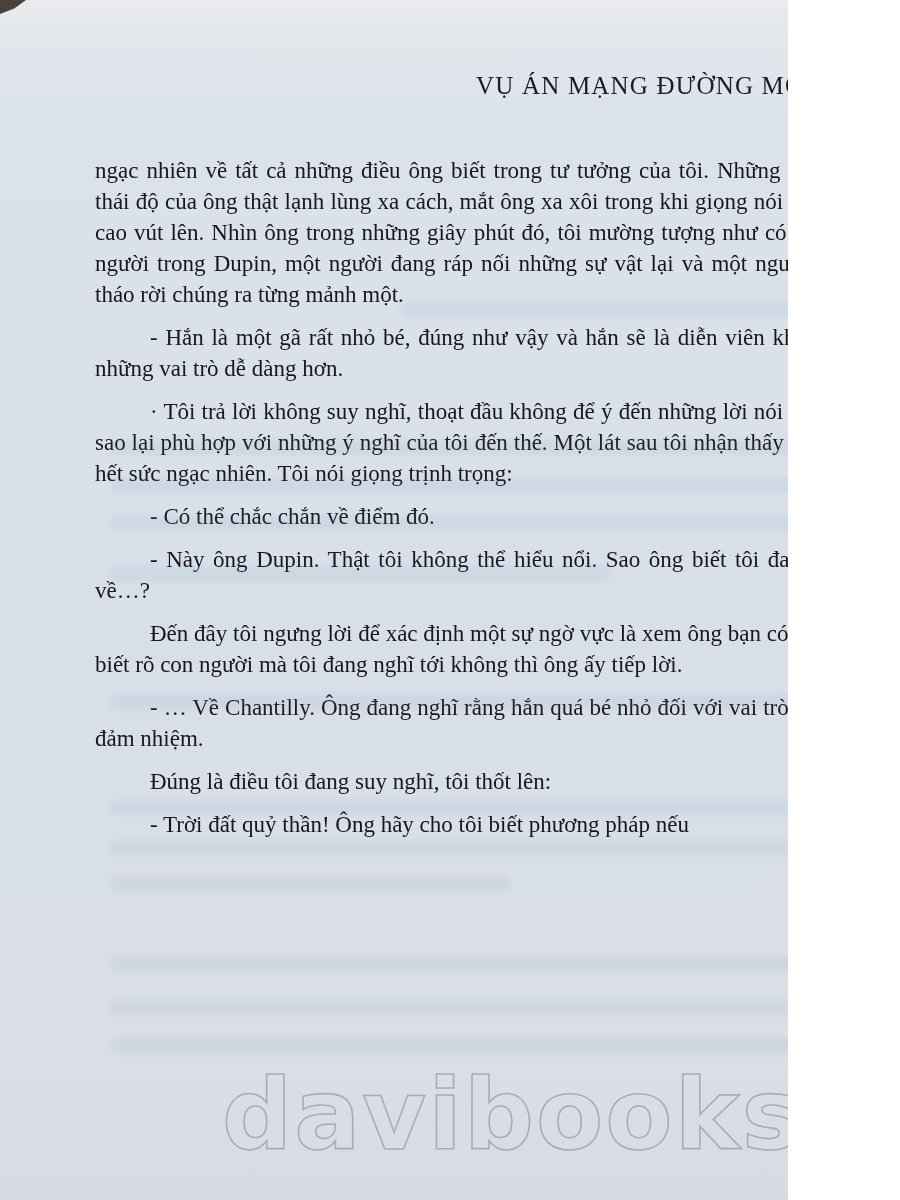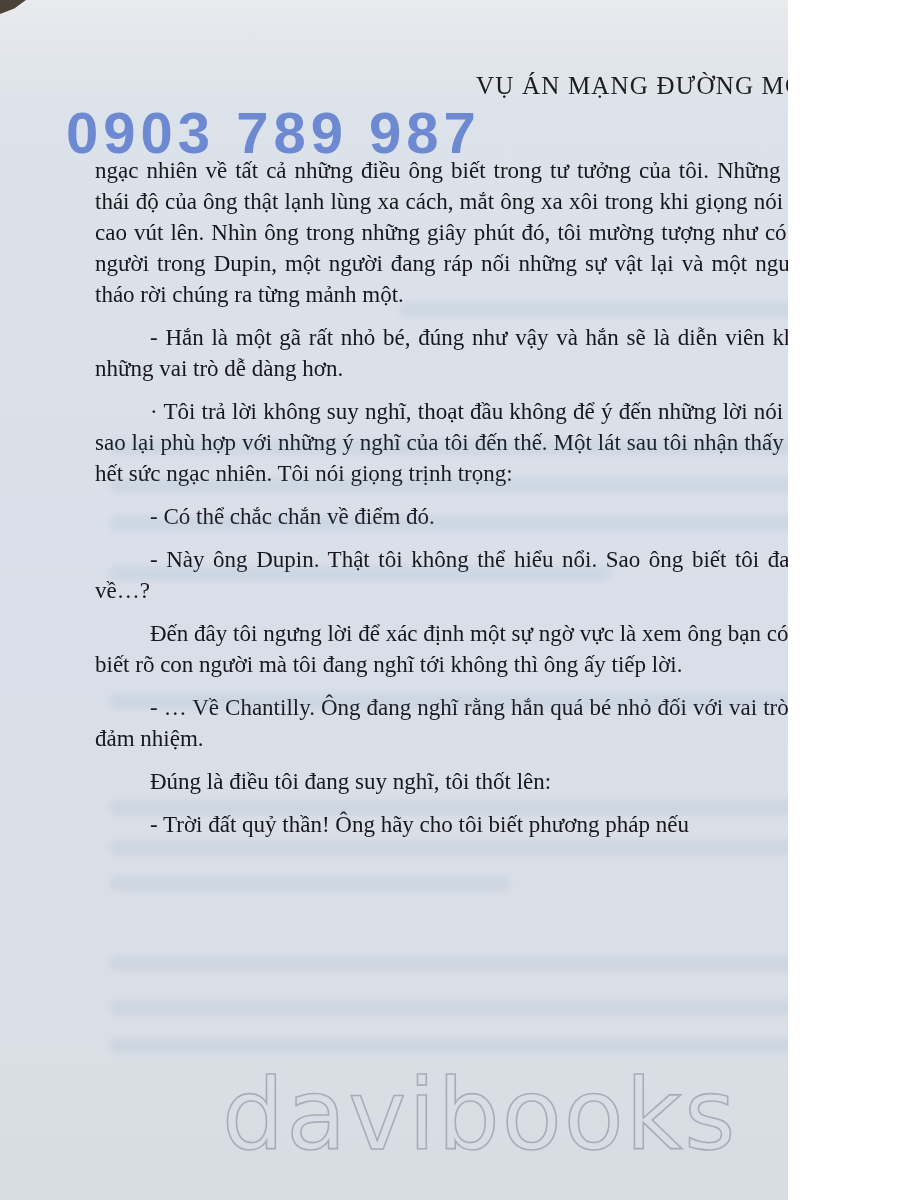--- a/index.html
+++ b/index.html
@@ -76,21 +76,21 @@
   .ghost{
     position:absolute;height:15px;
     background:rgba(110,145,190,0.10);
     filter:blur(2.5px);
     border-radius:6px;
   }
   
   .wm-brand{
     position:absolute;top:1066px;left:222px;
     font-family:"DejaVu Sans", sans-serif;
-    font-size:98px;line-height:98px;font-weight:normal;
+    font-size:98px;line-height:98px;font-weight:bold;
     letter-spacing:2px;
     color:transparent;
     -webkit-text-stroke:1.6px var(--wm-stroke);
     opacity:.8;
   }
   .wm-slogan{
     position:absolute;top:1152px;left:352px;
     font-family:"DejaVu Sans", sans-serif;
     font-size:43px;line-height:43px;font-weight:bold;
     letter-spacing:2px;
@@ -131,18 +131,17 @@
   <div class="ghost" style="top:516px;left:110px;width:700px;"></div>
   <div class="ghost" style="top:566px;left:110px;width:500px;"></div>
   <div class="ghost" style="top:694px;left:110px;width:680px;"></div>
   <div class="ghost" style="top:800px;left:110px;width:740px;"></div>
   <div class="ghost" style="top:840px;left:110px;width:720px;"></div>
   <div class="ghost" style="top:876px;left:110px;width:400px;"></div>
   <div class="ghost" style="top:956px;left:110px;width:740px;"></div>
   <div class="ghost" style="top:1000px;left:110px;width:730px;"></div>
   <div class="ghost" style="top:1038px;left:110px;width:720px;"></div>
 
-  <div class="phone">0903 789 987</div>
 
   <div class="wm-brand">davibooks</div>
   <div class="page-number">71</div>
 
 </div>
 
 </body></html>

